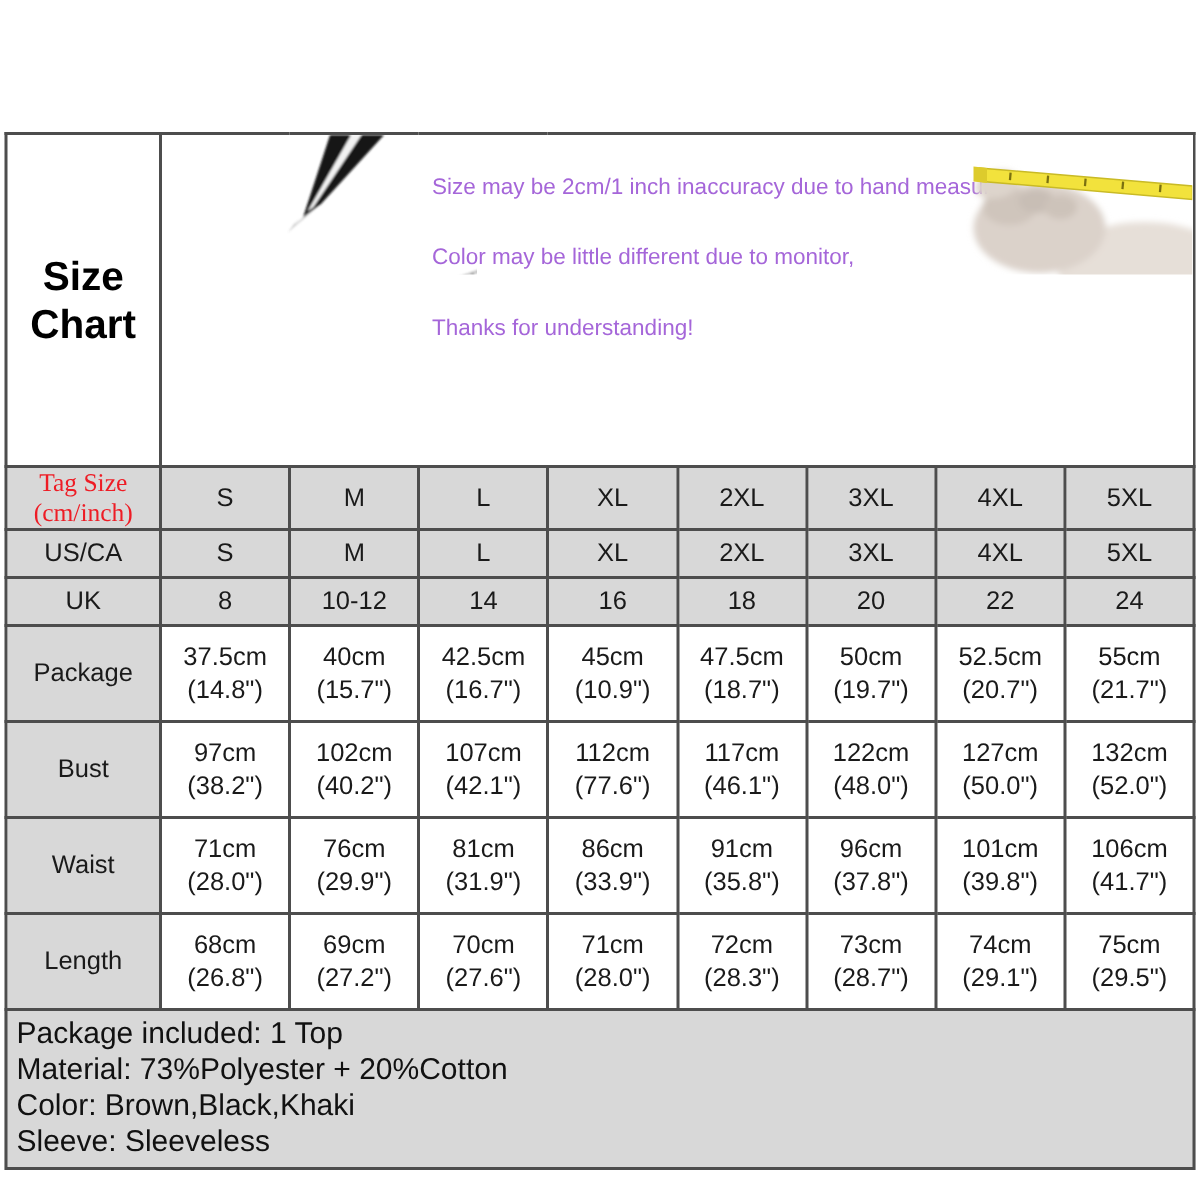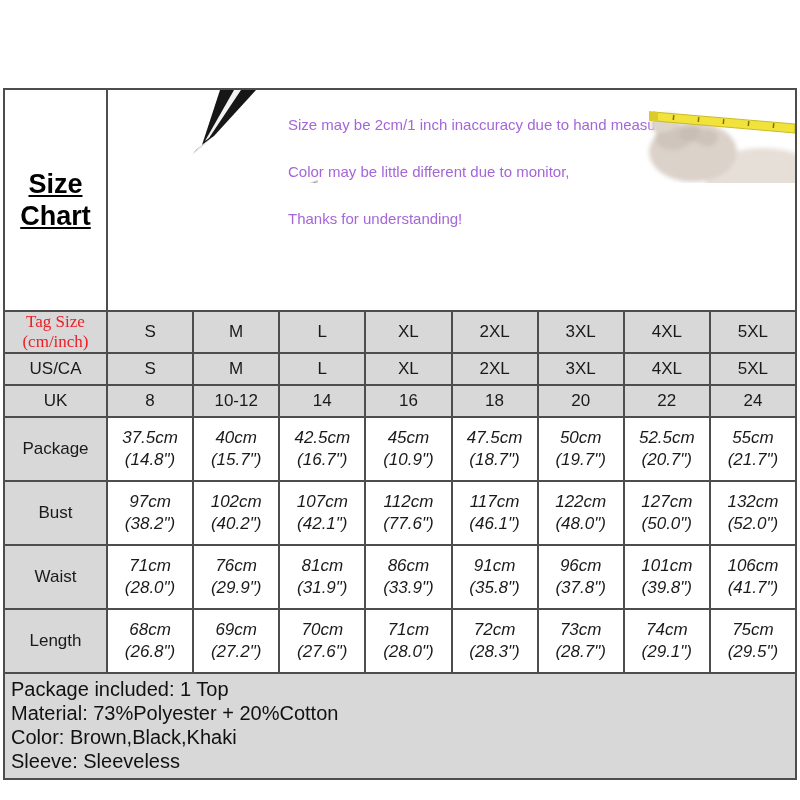--- a/index.html
+++ b/index.html
@@ -12,28 +12,27 @@
     width:794px;border-collapse:collapse;table-layout:fixed;
     font-size:17px;
   }
   table.size-table td{
     border:2px solid #4d4d4d;text-align:center;vertical-align:middle;
     white-space:pre-line;padding:0 2px;overflow:hidden;
   }
   td.header-title{
     background:#ffffff;font-weight:bold;font-size:27px;line-height:1.2;color:#000;
     white-space:normal;
-    text-decoration:underline;
   }
   td.header-art{background:#ffffff;position:relative;padding:0;height:93px;}
   .kind-tag td{height:40px;line-height:1.15;}
   .kind-size td{height:30px;}
   .kind-measure td{height:62px;line-height:1.3;}
   td.gray{background:#d8d8d8;}
-  td.white{background:#ffffff;font-style:italic;}
+  td.white{background:#ffffff;}
   td.red{color:#ee1c25;font-family:Liberation Serif, serif;}
   .notes{
     position:absolute;left:180px;top:9px;text-align:left;
     font-size:15px;color:#a566d9;line-height:17px;
   }
   .notes .note-line{margin-bottom:13px;white-space:nowrap;}
   .art{position:absolute;top:0;pointer-events:none;}
   .art.pencil-ruler{left:0;}
   .art.hand-tape{right:0;}
   .info-panel{

